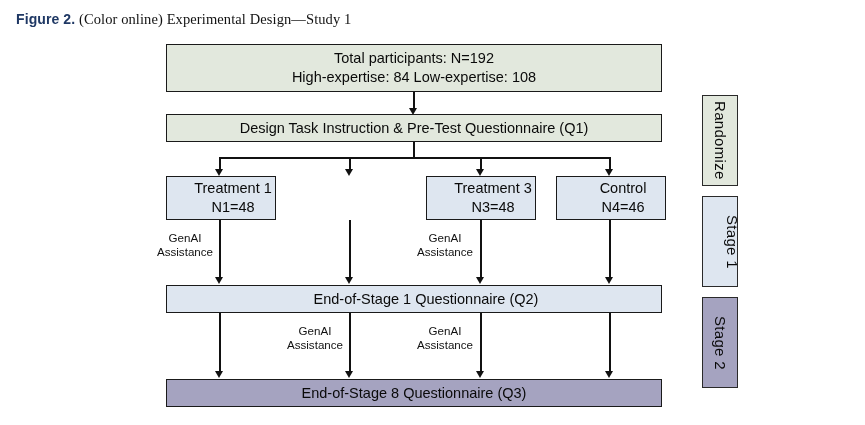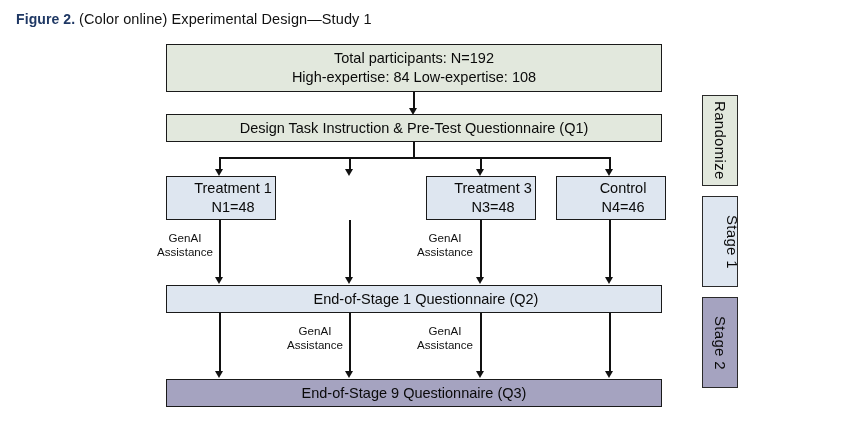--- a/index.html
+++ b/index.html
@@ -27,21 +27,21 @@
     white-space: nowrap;
     letter-spacing: 0.1px;
   }
   .caption .fig-label {
     font-family: Liberation Sans, sans-serif;
     font-weight: bold;
     color: #1f3864;
     font-size: 14px;
   }
   .caption .fig-text {
-    font-family: Liberation Sans, sans-serif;
+    font-family: Liberation Serif, serif;
     text-align: right;
   }
 
   
   .box {
     position: absolute;
     box-sizing: border-box;
     border: 1.6px solid #1a1a1a;
     display: flex;
     flex-direction: column;
@@ -201,21 +201,21 @@
     <div>GenAI</div>
     <div>Assistance</div>
   </div>
 
   <div class="annot" style="left:415px; top:324px; width:60px;">
     <div>GenAI</div>
     <div>Assistance</div>
   </div>
 
   <div class="box fill-purple" style="left:166px; top:379px; width:496px; height:28px;">
-    <span class="line">End-of-Stage 9 Questionnaire (Q3)</span>
+    <span class="line">End-of-Stage 8 Questionnaire (Q3)</span>
   </div>
 
   <div class="side-box fill-green" style="left:702px; top:95px; width:36px; height:91px;">
     <span class="vtext">Randomize</span>
   </div>
 
   <div class="side-box fill-blue" style="left:702px; top:196px; width:36px; height:91px;">
     <span class="vtext">Stage 1</span>
   </div>
 

